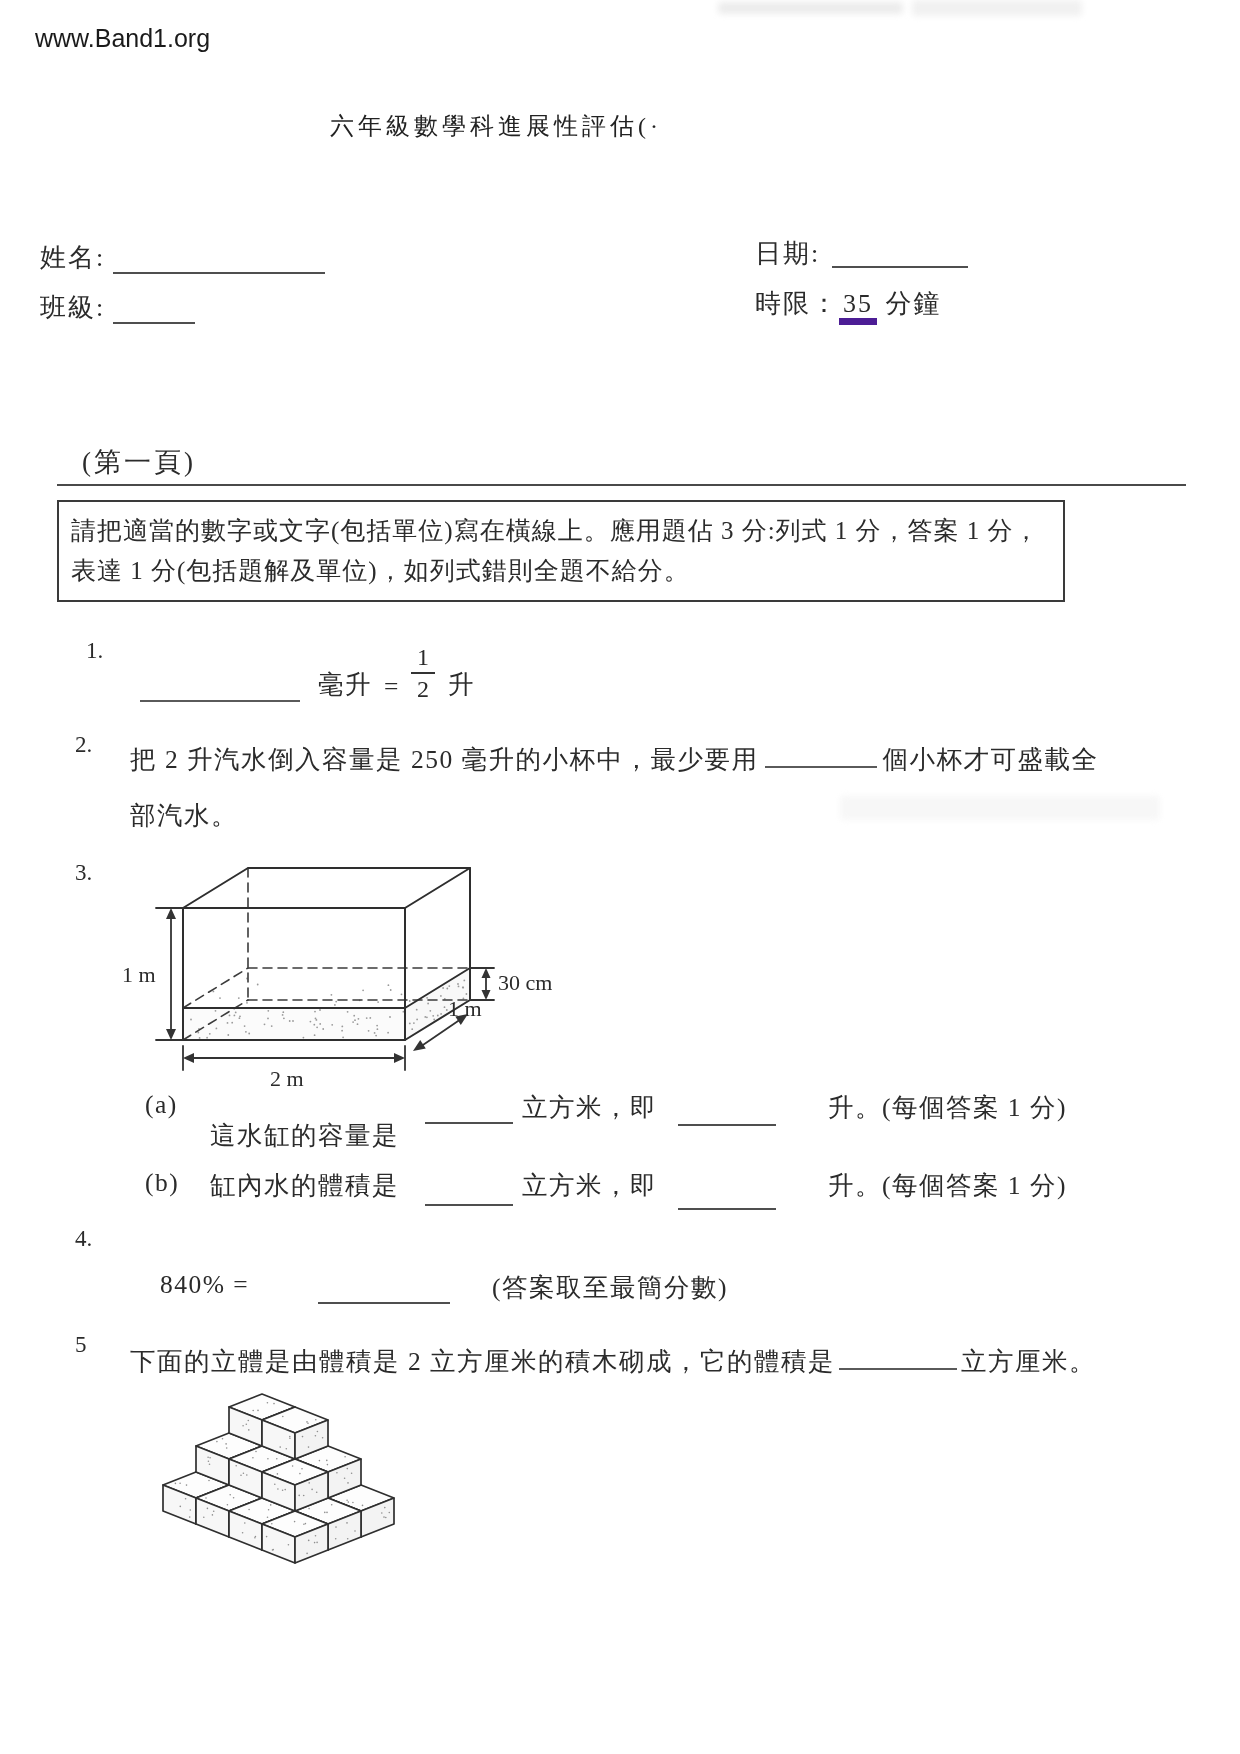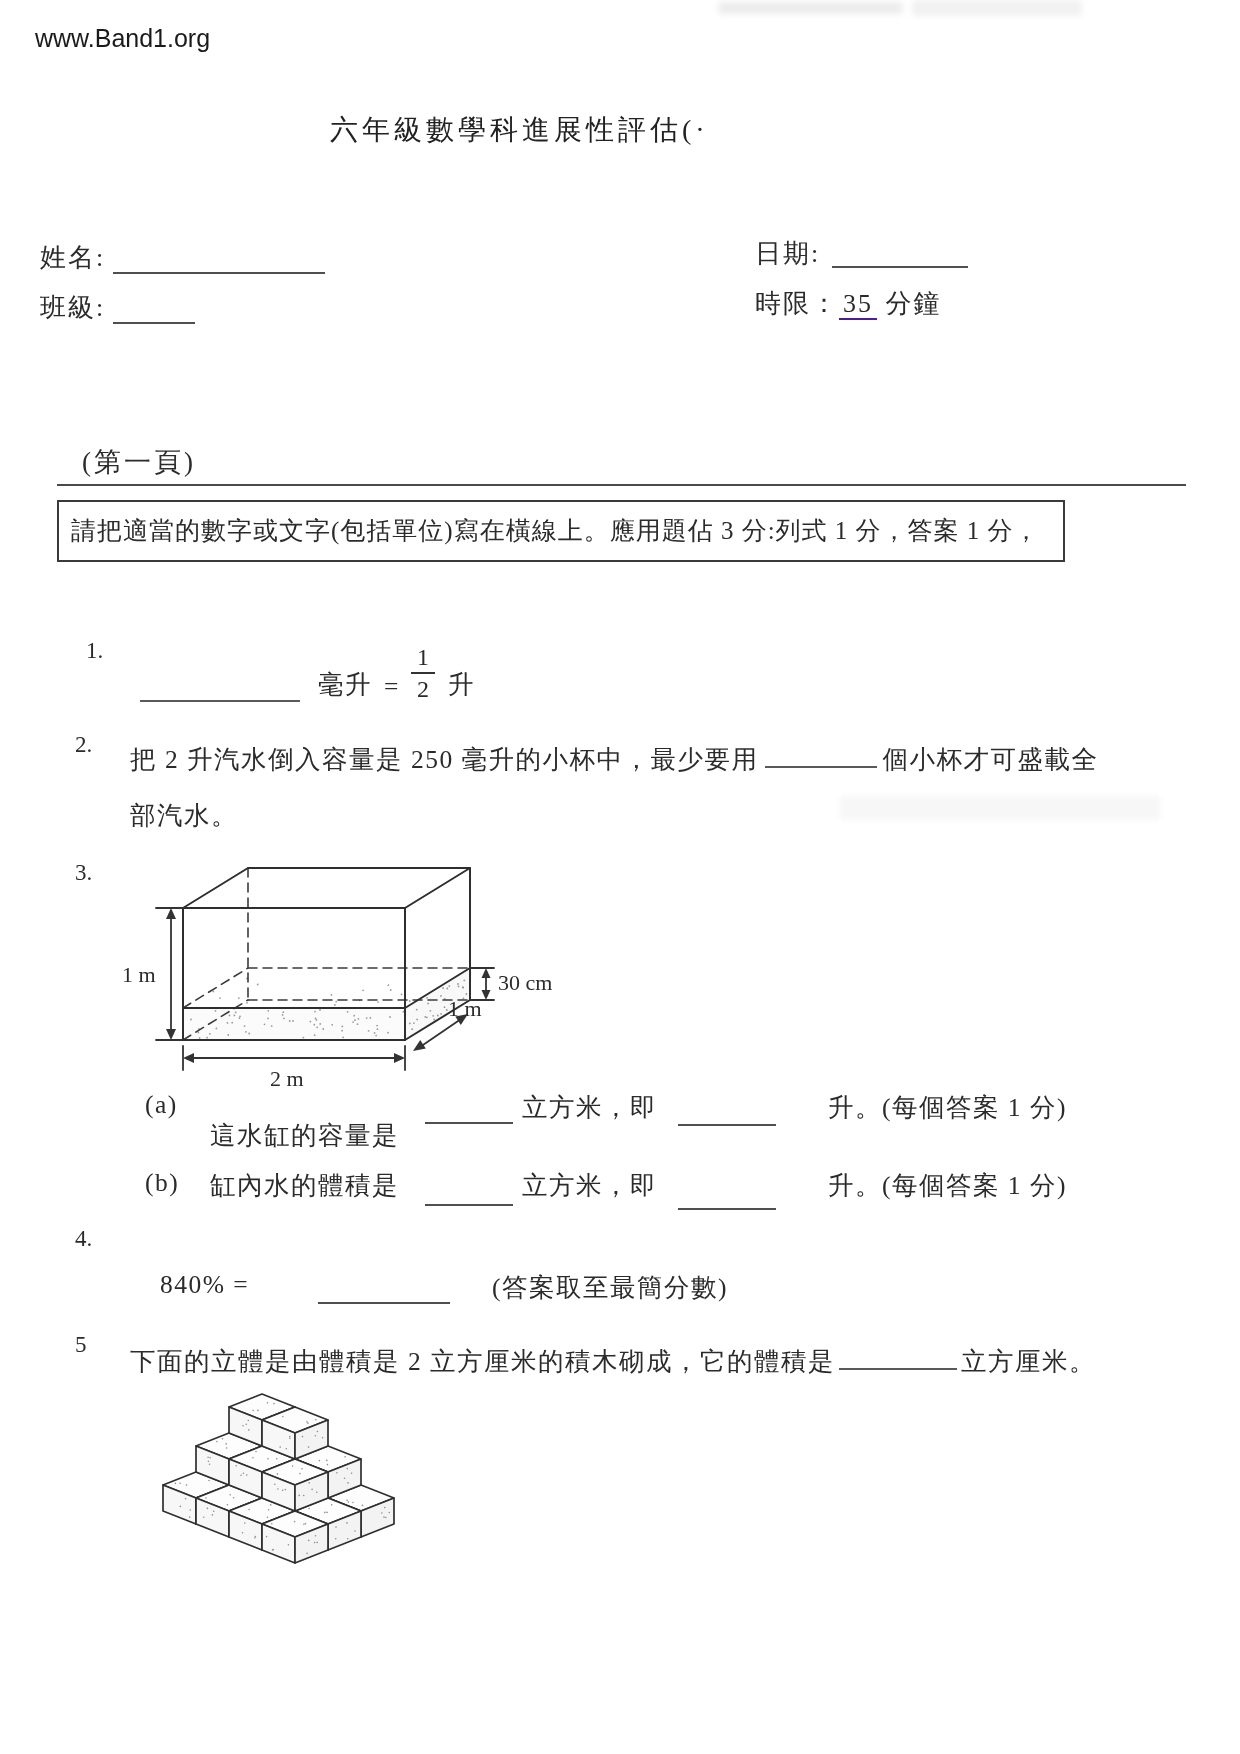--- a/index.html
+++ b/index.html
@@ -5,24 +5,24 @@
   html,body{margin:0;padding:0;background:#e8e8e8;}
   .page{
     position:relative;width:1240px;height:1754px;margin:0 auto;
     background:#ffffff;overflow:hidden;
     font-family:"Liberation Serif","DejaVu Serif",serif;
     color:#2b2b2b;
   }
   .abs{position:absolute;}
   .cjk{letter-spacing:2px;line-height:1.4;}
   .watermark{font-family:"Liberation Sans","DejaVu Sans",sans-serif;font-size:25px;color:#1a1a1a;}
-  .title{font-size:28px;letter-spacing:4px;color:#222;}
+  .title{font-size:24px;letter-spacing:4px;color:#222;}
   .formlabel{font-size:26px;}
   .blankline{border-bottom:2px solid #4f4f4f;}
-  .underlined{border-bottom:2px solid #4c1d95;padding:0 4px;margin-top:27px;}
+  .underlined{border-bottom:7px solid #4c1d95;padding:0 4px;margin-top:27px;}
   .sectionlabel{font-size:27px;letter-spacing:3px;margin-left:12px;}
   .hrule{background:#4a4a4a;height:2px;}
   .instrbox{border:2px solid #3a3a3a;padding:9px 12px;font-size:25px;letter-spacing:1px;line-height:40px;}
   .qnum{font-size:23px;}
   .qtext{font-size:25.5px;letter-spacing:1.5px;white-space:nowrap;}
   .inlineblank{display:inline-block;border-bottom:2px solid #5a5a5a;vertical-align:baseline;}
   .q1row{display:flex;align-items:flex-end;}
   .frac{display:inline-flex;flex-direction:column;align-items:center;width:30px;margin:0 8px;}
   .frac .num,.frac .den{font-size:24px;line-height:26px;}
   .frac .bar{width:24px;height:2px;background:#333;margin:2px 0;}
@@ -49,20 +49,21 @@
   <div class="abs blankline" style="left:113px;top:294px;width:82px;height:28px;"></div>
   <div class="abs formlabel cjk" style="left:755px;top:286px;">
     <span>時限：</span><span class="underlined">35</span> <span>分鐘</span>
   </div>
 
   <div class="abs sectionlabel" style="left:70px;top:444px;">(第一頁)</div>
   <div class="abs hrule" style="left:57px;top:484px;width:1129px;"></div>
 
   <div class="abs instrbox" style="left:57px;top:500px;width:980px;">
     <div>請把適當的數字或文字(包括單位)寫在橫線上。應用題佔 3 分:列式 1 分，答案 1 分，</div>
+    <div>表達 1 分(包括題解及單位)，如列式錯則全題不給分。</div>
   </div>
 
   <div class="abs qnum" style="left:86px;top:638px;">1.</div>
   <div class="abs q1row" style="left:140px;top:636px;height:66px;">
     <span class="inlineblank" style="width:160px;height:46px;"></span>
     <span class="qtext" style="margin:10px 0 0 18px;">毫升</span>
     <span class="qtext" style="margin:10px 0 0 12px;">=</span>
     <span class="frac" style="margin-top:0;">
       <span class="num">1</span>
       <span class="bar"></span>

